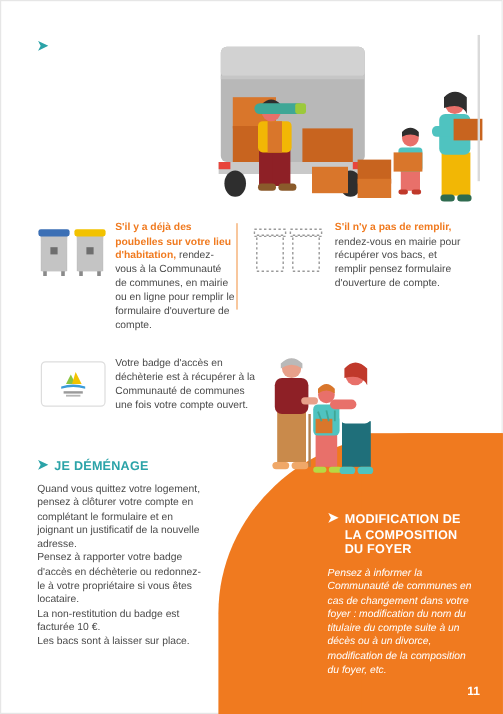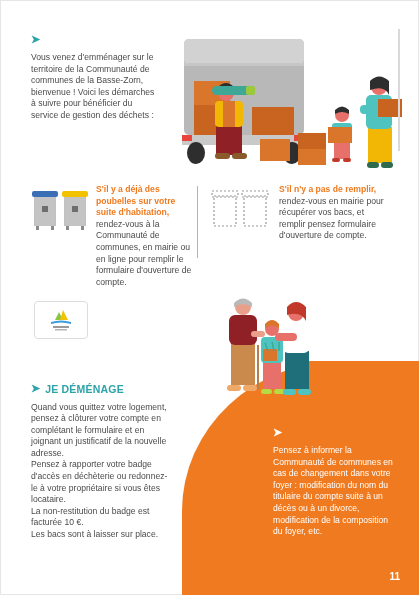--- a/index.html
+++ b/index.html
@@ -57,38 +57,37 @@
   #family-illo{position:absolute;left:218px;top:292px;width:120px;height:112px;}
 
   
   #sec-move-out{position:absolute;left:30px;top:382px;width:140px;}
   #sec-move-out .head{margin-bottom:6px;}
 
   
   #sec-household{position:absolute;left:272px;top:426px;width:124px;}
   #sec-household .head{margin-bottom:7px;}
   #sec-household .head .txt{width:108px;}
-  #sec-household .body-white{margin-top:3px;}
+  #sec-household .body-white{margin-top:3px;font-style:italic;}
 
   #page-number{position:absolute;right:18px;bottom:12px;color:#ffffff;
                font-size:10px;font-weight:bold;text-align:center;}
 </style>
 </head>
 <body>
 
 <div class="page">
 
   <div class="blob"></div>
   <div class="blob2"></div>
 
   <div id="sec-move-in">
     <div class="head">
       <span class="arrow h-teal">➤</span>
     </div>
-    <div class="body-txt">Vous venez d'emménager sur le territoire de la Communauté de communes de la Basse-Zorn, bienvenue ! Voici les démarches à suivre pour bénéficier du service de gestion des déchets :</div>
   </div>
 
   <svg id="truck-illo" viewBox="0 0 228 150">
 
     <rect x="2" y="10" width="120" height="96" rx="5" fill="#B8B8B8"></rect>
     <rect x="2" y="10" width="120" height="26" rx="5" fill="#D2D2D2"></rect>
     <rect x="2" y="34" width="120" height="3" fill="#C6C6C6"></rect>
 
     <rect x="12" y="52" width="36" height="26" fill="#D9762B"></rect>
     <rect x="12" y="76" width="42" height="30" fill="#C8641F"></rect>
@@ -152,21 +151,21 @@
         <rect x="5" y="40" width="3" height="4" fill="#8A8A8A"></rect>
         <rect x="20" y="40" width="3" height="4" fill="#8A8A8A"></rect>
         <rect x="33" y="10" width="22" height="30" fill="#BFBFBF"></rect>
         <polygon points="33,10 55,10 54,40 34,40" fill="#C4C4C4"></polygon>
         <rect x="31" y="5" width="26" height="6" rx="2" fill="#F2C200"></rect>
         <rect x="41" y="20" width="6" height="6" fill="#6E6E6E"></rect>
         <rect x="35" y="40" width="3" height="4" fill="#8A8A8A"></rect>
         <rect x="50" y="40" width="3" height="4" fill="#8A8A8A"></rect>
       </svg>
       <div class="bin-txt body-txt">
-        <span class="ora-lead">S'il y a déjà des poubelles sur votre suite d'habitation,</span><span> rendez-vous à la Communauté de communes, en mairie ou en ligne pour remplir le formulaire d'ouverture de compte.</span>
+        <span class="ora-lead">S'il y a déjà des poubelles sur votre lieu d'habitation,</span><span> rendez-vous à la Communauté de communes, en mairie ou en ligne pour remplir le formulaire d'ouverture de compte.</span>
       </div>
     </div>
 
     <div class="bin-col right">
       <svg class="bins" viewBox="0 0 60 48">
         <g fill="none" stroke="#9a9a9a" stroke-width="1.2" stroke-dasharray="2 2">
           <rect x="3" y="10" width="22" height="30"></rect>
           <rect x="1" y="5" width="26" height="6"></rect>
           <rect x="33" y="10" width="22" height="30"></rect>
           <rect x="31" y="5" width="26" height="6"></rect>
@@ -181,20 +180,21 @@
   <div id="badge-row">
     <div class="badge-card">
       <svg viewBox="0 0 52 36" width="52" height="36">
         <polygon points="24,10 28,18 20,18" fill="#8BC53F"></polygon>
         <polygon points="28,8 33,18 25,18" fill="#F2C200"></polygon>
         <path d="M16 20 q10 -3 20 0 l0 2 q-10 -3 -20 0 z" fill="#3B9CD9"></path>
         <rect x="18" y="24" width="16" height="2" fill="#9a9a9a"></rect>
         <rect x="20" y="27" width="12" height="1.5" fill="#b5b5b5"></rect>
       </svg>
     </div>
+    <div class="badge-txt body-txt">Votre badge d'accès en déchèterie est à récupérer à la Communauté de communes une fois votre compte ouvert.</div>
   </div>
 
   <svg id="family-illo" viewBox="0 0 120 112">
 
     <g>
       <rect x="12" y="48" width="24" height="44" fill="#C98A4B"></rect>
       <rect x="10" y="22" width="28" height="30" rx="6" fill="#8E2026"></rect>
       <circle cx="24" cy="14" r="8" fill="#E8A08A"></circle>
       <path d="M15 10 q9 -9 18 0 l0 4 q-9 -6 -18 0 z" fill="#B9B9B9"></path>
       <rect x="32" y="38" width="14" height="6" rx="3" fill="#E8A08A"></rect>
@@ -232,19 +232,20 @@
     </div>
     <div class="body-txt" style="white-space:pre-line;">Quand vous quittez votre logement, pensez à clôturer votre compte en complétant le formulaire et en joignant un justificatif de la nouvelle adresse.
 Pensez à rapporter votre badge d'accès en déchèterie ou redonnez-le à votre propriétaire si vous êtes locataire.
 La non-restitution du badge est facturée 10 €.
 Les bacs sont à laisser sur place.</div>
   </div>
 
   <div id="sec-household">
     <div class="head">
       <span class="arrow h-white">➤</span>
+      <span class="txt h-white">MODIFICATION DE LA COMPOSITION DU FOYER</span>
     </div>
     <div class="body-white">Pensez à informer la Communauté de communes en cas de changement dans votre foyer : modification du nom du titulaire du compte suite à un décès ou à un divorce, modification de la composition du foyer, etc.</div>
   </div>
 
   <div id="page-number">11</div>
 
 </div>
 
 </body></html>

